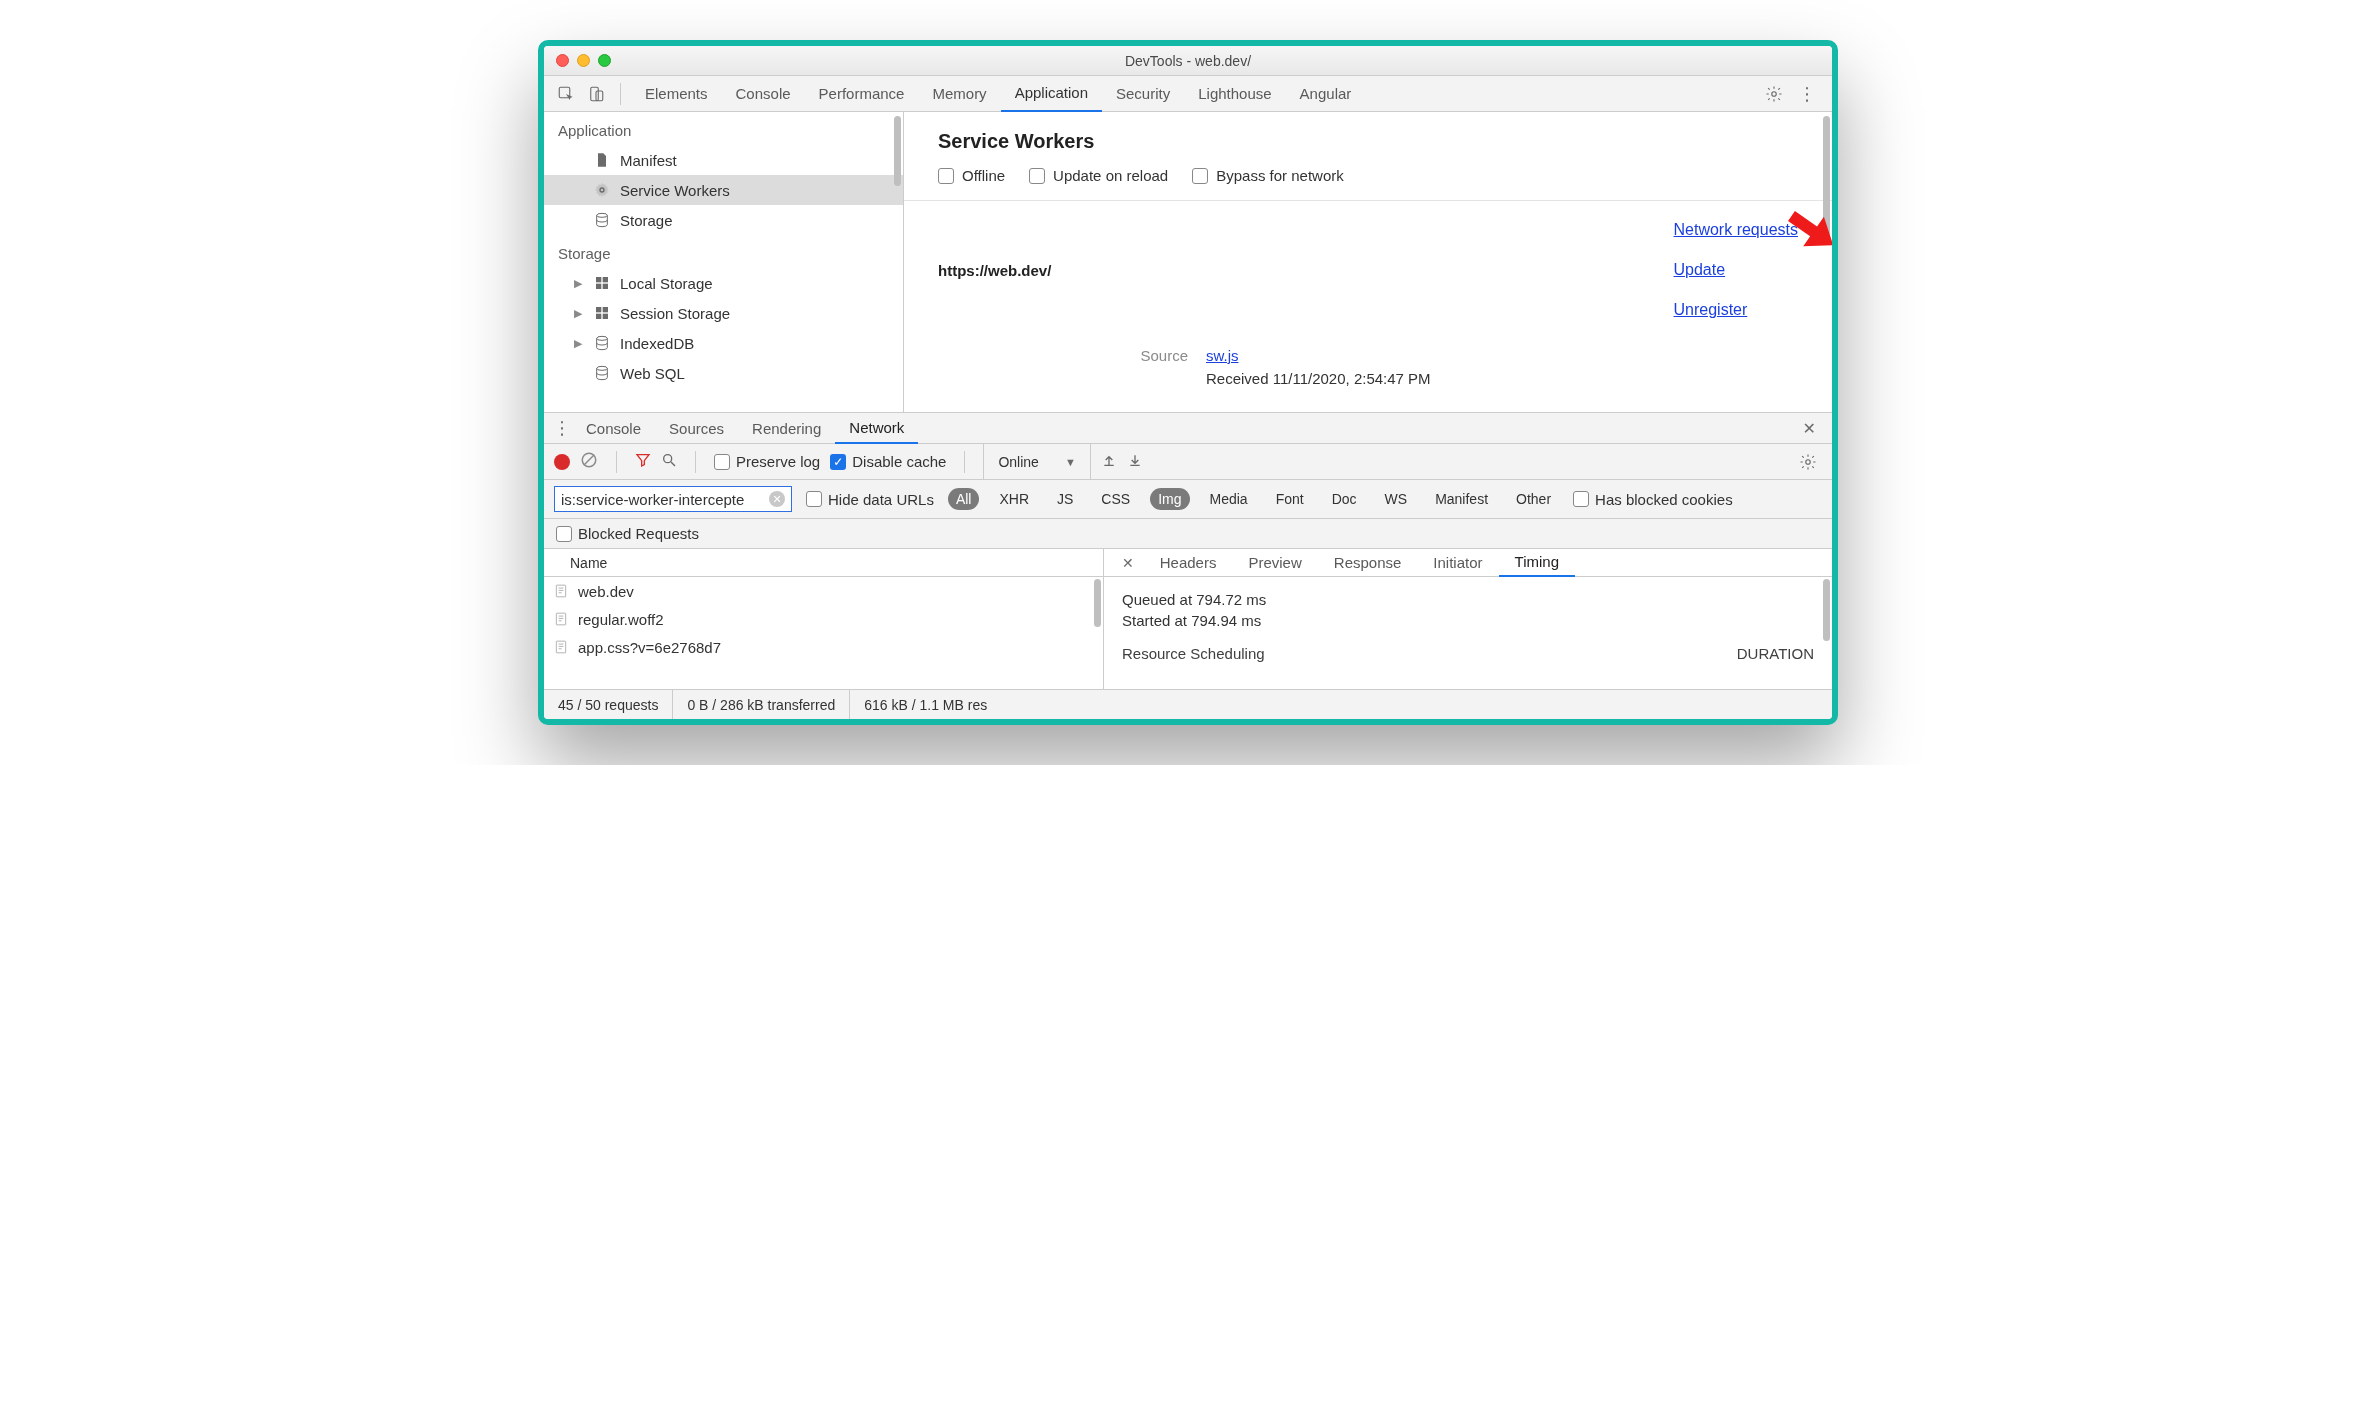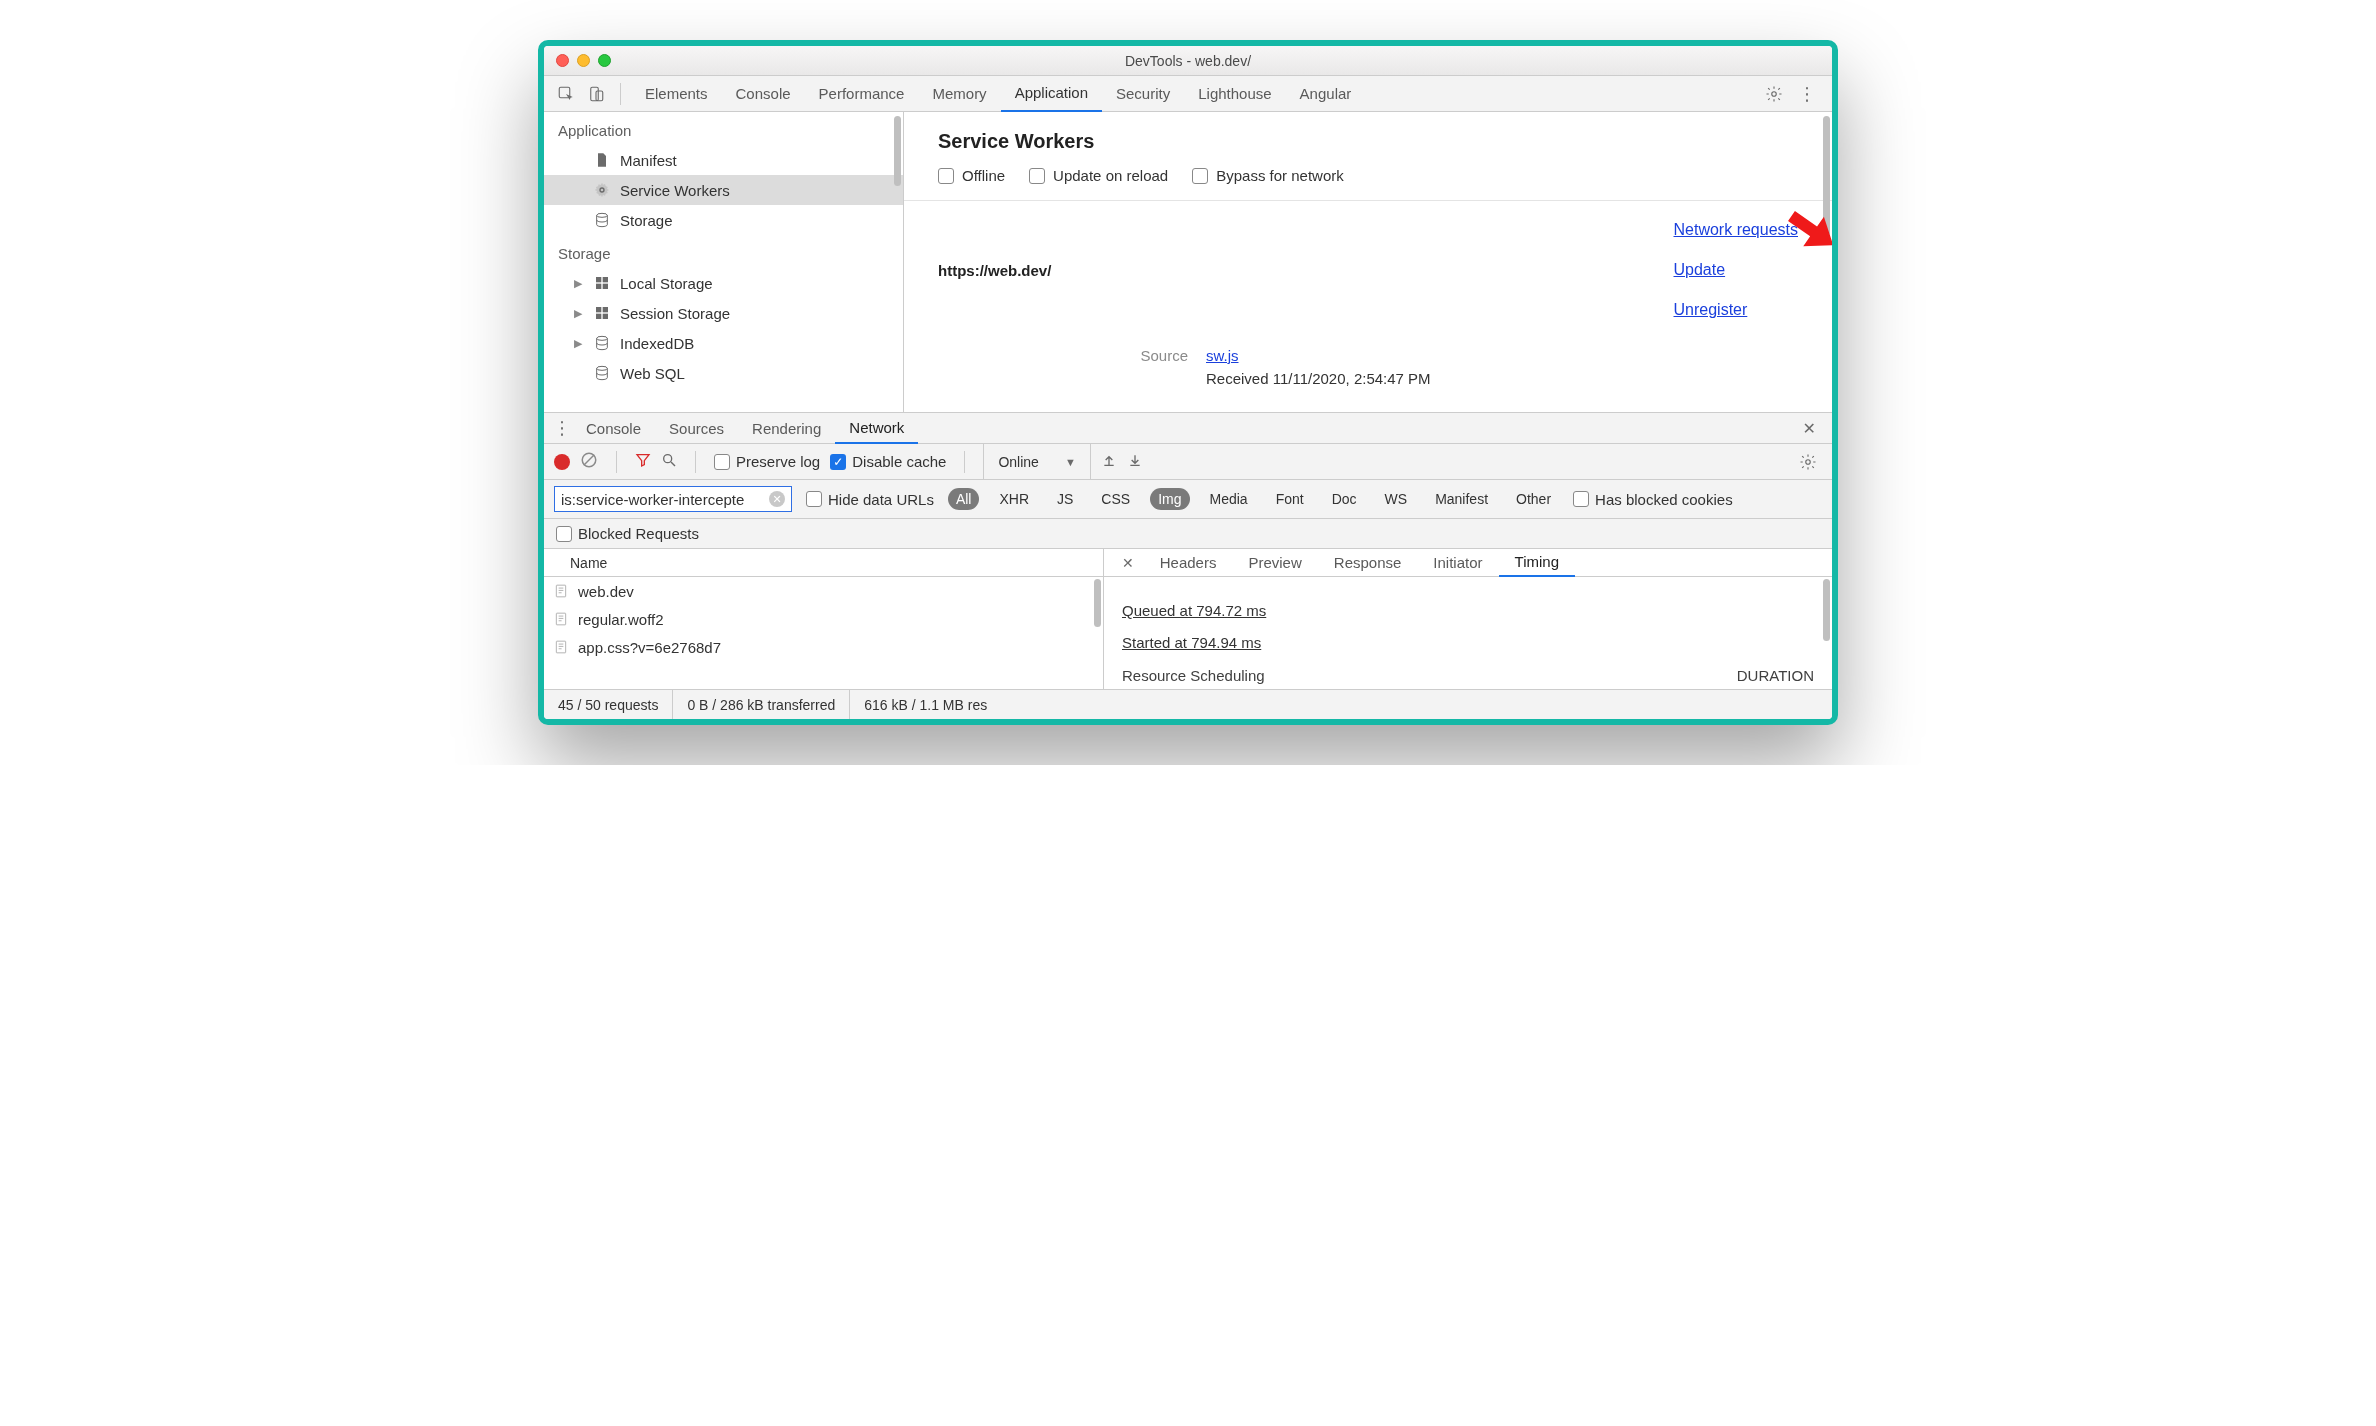--- a/index.html
+++ b/index.html
@@ -127,21 +127,21 @@
   .reqrow { height:28px; display:flex; align-items:center; padding:0 10px; gap:10px; font-size:15px; color:#333;}
   .reqrow svg { width:14px; height:16px; fill:none; stroke:#a9a9a9; stroke-width:1.5; }
   .reqs-scroll { position:absolute; right:2px; top:30px; width:7px; height:48px; background:#bfbfbf; border-radius:4px;}
 
   .detail { flex:1; position:relative; }
   .detailtabs { height:28px; border-bottom:1px solid #ccc; display:flex; align-items:center; padding:0 8px; gap:0;}
   .dclose { color:#6a6a6a; padding:0 10px; font-size:14px;}
   .dtab2 { padding:0 16px; height:28px; display:flex; align-items:center; font-size:15px; color:#5a5a5a;}
   .dtab2.active { color:#222; border-bottom:2px solid #1a73e8;}
   .detail-inner { padding: 10px 18px; font-size:15px; color:#333; position:relative;}
-  .detail-inner .line { margin: 15px 0; text-decoration: underline;}
+  .detail-inner .line { margin: 4px 0;}
   .dursection { display:flex; justify-content:space-between; color:#404040; margin-top:16px;}
   .detail-scroll { position:absolute; right:2px; top:30px; width:7px; height:62px; background:#bfbfbf; border-radius:4px;}
 
   
   .statusbar { height:30px; background:#f3f3f3; border-top:1px solid #ccc; display:flex; align-items:center; font-size:14px; color:#333; }
   .statusbar .cell { padding:0 14px; border-right:1px solid #ccc; height:30px; display:flex; align-items:center;}
 
   .gear svg { width:18px; height:18px; fill:#6a6a6a; stroke:#6a6a6a;}
   .kebab-vert { font-size:18px; color:#6a6a6a; padding:0 8px;}
 </style>

